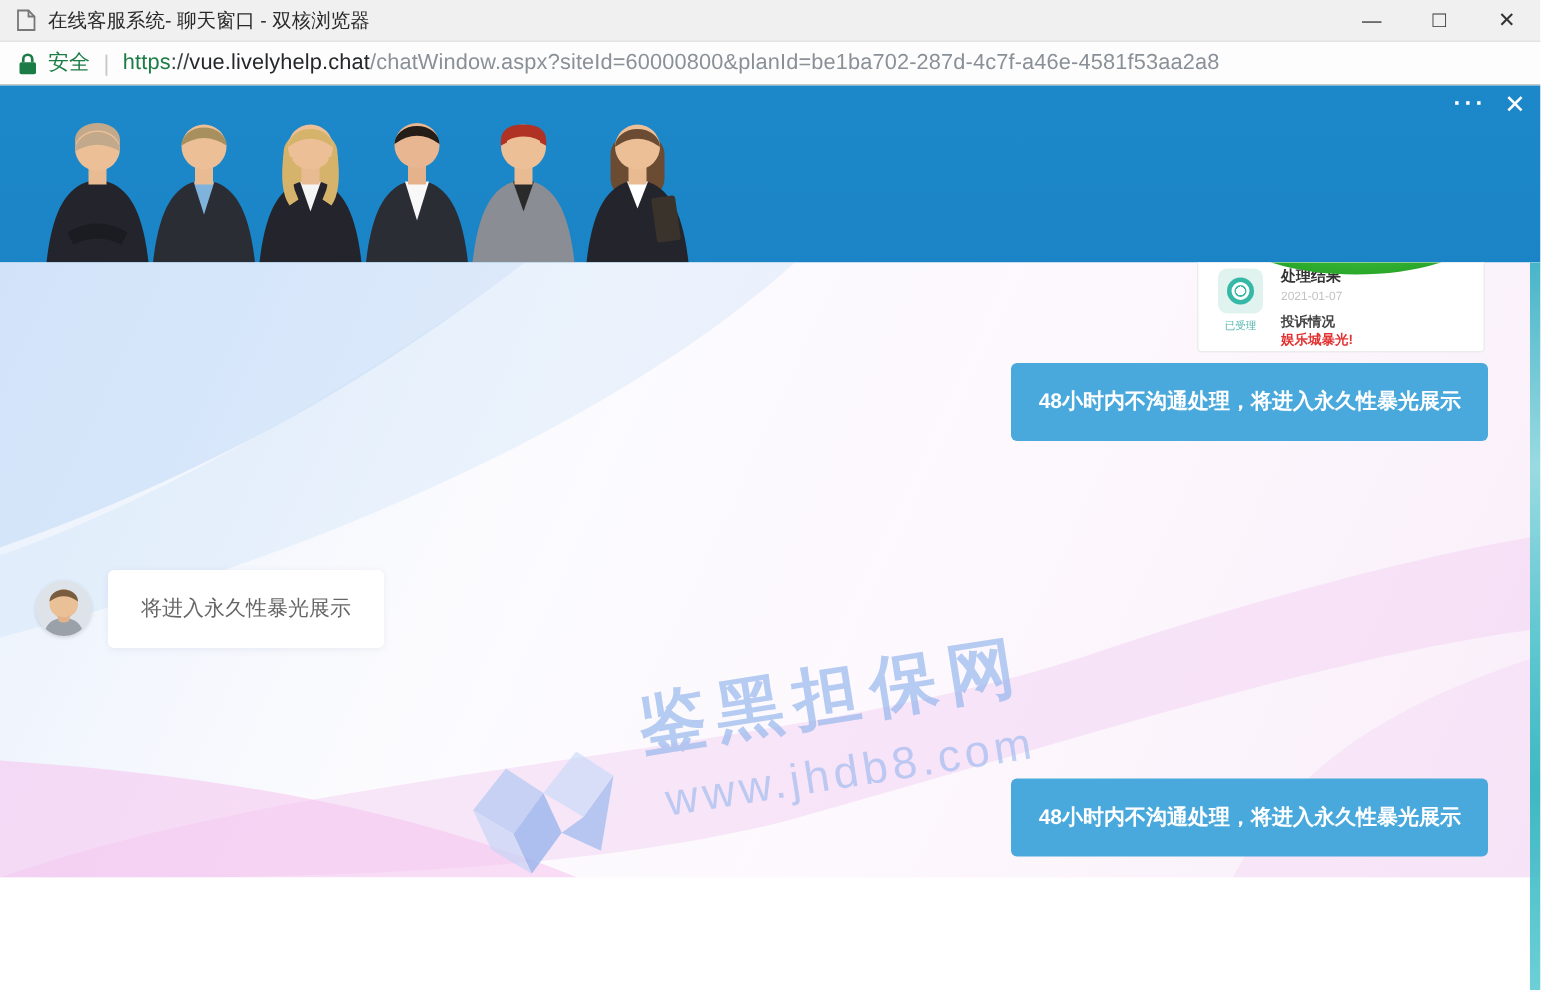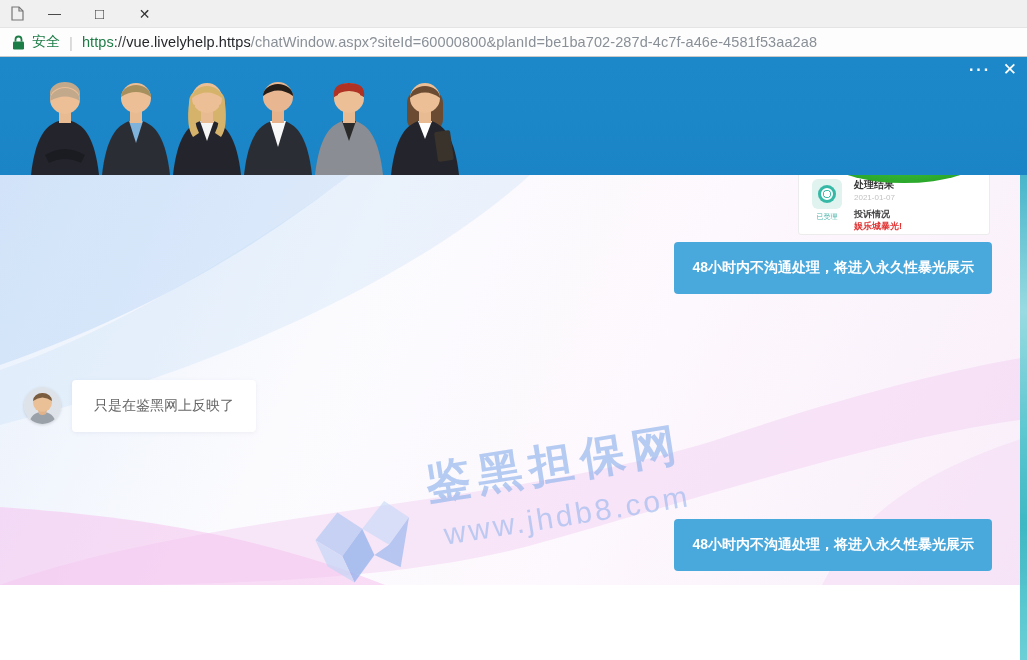--- a/index.html
+++ b/index.html
@@ -105,35 +105,36 @@
     opacity:.9; }
 </style>
 </head>
 <body>
 
 <div class="titlebar">
   <svg class="page-icon" viewBox="0 0 13 15">
     <path d="M1 1 h7 l4 4 v9 h-11 z" fill="none" stroke="#777" stroke-width="1.2"></path>
     <path d="M8 1 v4 h4" fill="none" stroke="#777" stroke-width="1.2"></path>
   </svg>
+  <div class="win-title">在线客服系统- 聊天窗口 - 双核浏览器</div>
   <div class="win-controls">
     <div class="win-btn">—</div>
     <div class="win-btn max">□</div>
     <div class="win-btn close">✕</div>
   </div>
 </div>
 
 <div class="addressbar">
   <svg class="lock-icon" viewBox="0 0 13 15">
     <rect x="1" y="6.5" width="11" height="8" rx="1.2" fill="#1c7c46"></rect>
     <path d="M3.5 6.5 V4.5 a3 3 0 0 1 6 0 V6.5" fill="none" stroke="#1c7c46" stroke-width="1.8"></path>
   </svg>
   <span class="secure-label">安全</span>
   <span class="addr-sep">|</span>
-  <span class="url-text"><span class="url-scheme">https</span><span class="url-delim">://</span><span class="url-domain">vue.livelyhelp.https</span><span class="url-path">/chatWindow.aspx?siteId=60000800&amp;planId=be1ba702-287d-4c7f-a46e-4581f53aa2a8</span></span>
+  <span class="url-text"><span class="url-scheme">https</span><span class="url-delim">://</span><span class="url-domain">vue.livelyhelp.chat</span><span class="url-path">/chatWindow.aspx?siteId=60000800&amp;planId=be1ba702-287d-4c7f-a46e-4581f53aa2a8</span></span>
 </div>
 
 <div class="chat-window">
 
   <div class="chat-header">
     <svg class="agents" viewBox="0 0 430 112">
 
       <g>
         <path d="M1 112 C5 76 15 62 29 58 L41 58 C55 62 65 76 69 112 Z" fill="#23242c"></path>
         <rect x="29" y="46" width="12" height="14" fill="#e9bb93"></rect>
@@ -238,20 +239,20 @@
 
     <div class="avatar">
       <svg viewBox="0 0 37 37">
         <rect width="37" height="37" fill="#dde3e9"></rect>
         <circle cx="18.5" cy="15.5" r="9.5" fill="#eac096"></circle>
         <path d="M9 14 a9.5 8 0 0 1 19 0 q-9.5 -7 -19 0 z" fill="#7a5c3e"></path>
         <path d="M5 37 q2 -12 13.5 -12 q11.5 0 13.5 12 z" fill="#9aa1a8"></path>
         <path d="M14 23 q4.5 3 9 0 l-1 4 q-3.5 2 -7 0 z" fill="#e2b38a"></path>
       </svg>
     </div>
-    <div class="bubble-left m3">只是在鉴黑网上反映了</div>
+    <div class="bubble-left m3">将进入永久性暴光展示</div>
 
     <div class="bubble-right m5">48小时内不沟通处理，将进入永久性暴光展示</div>
   </div>
 
 
   <div class="edge-strip"></div>
 </div>
 
 </body></html>

